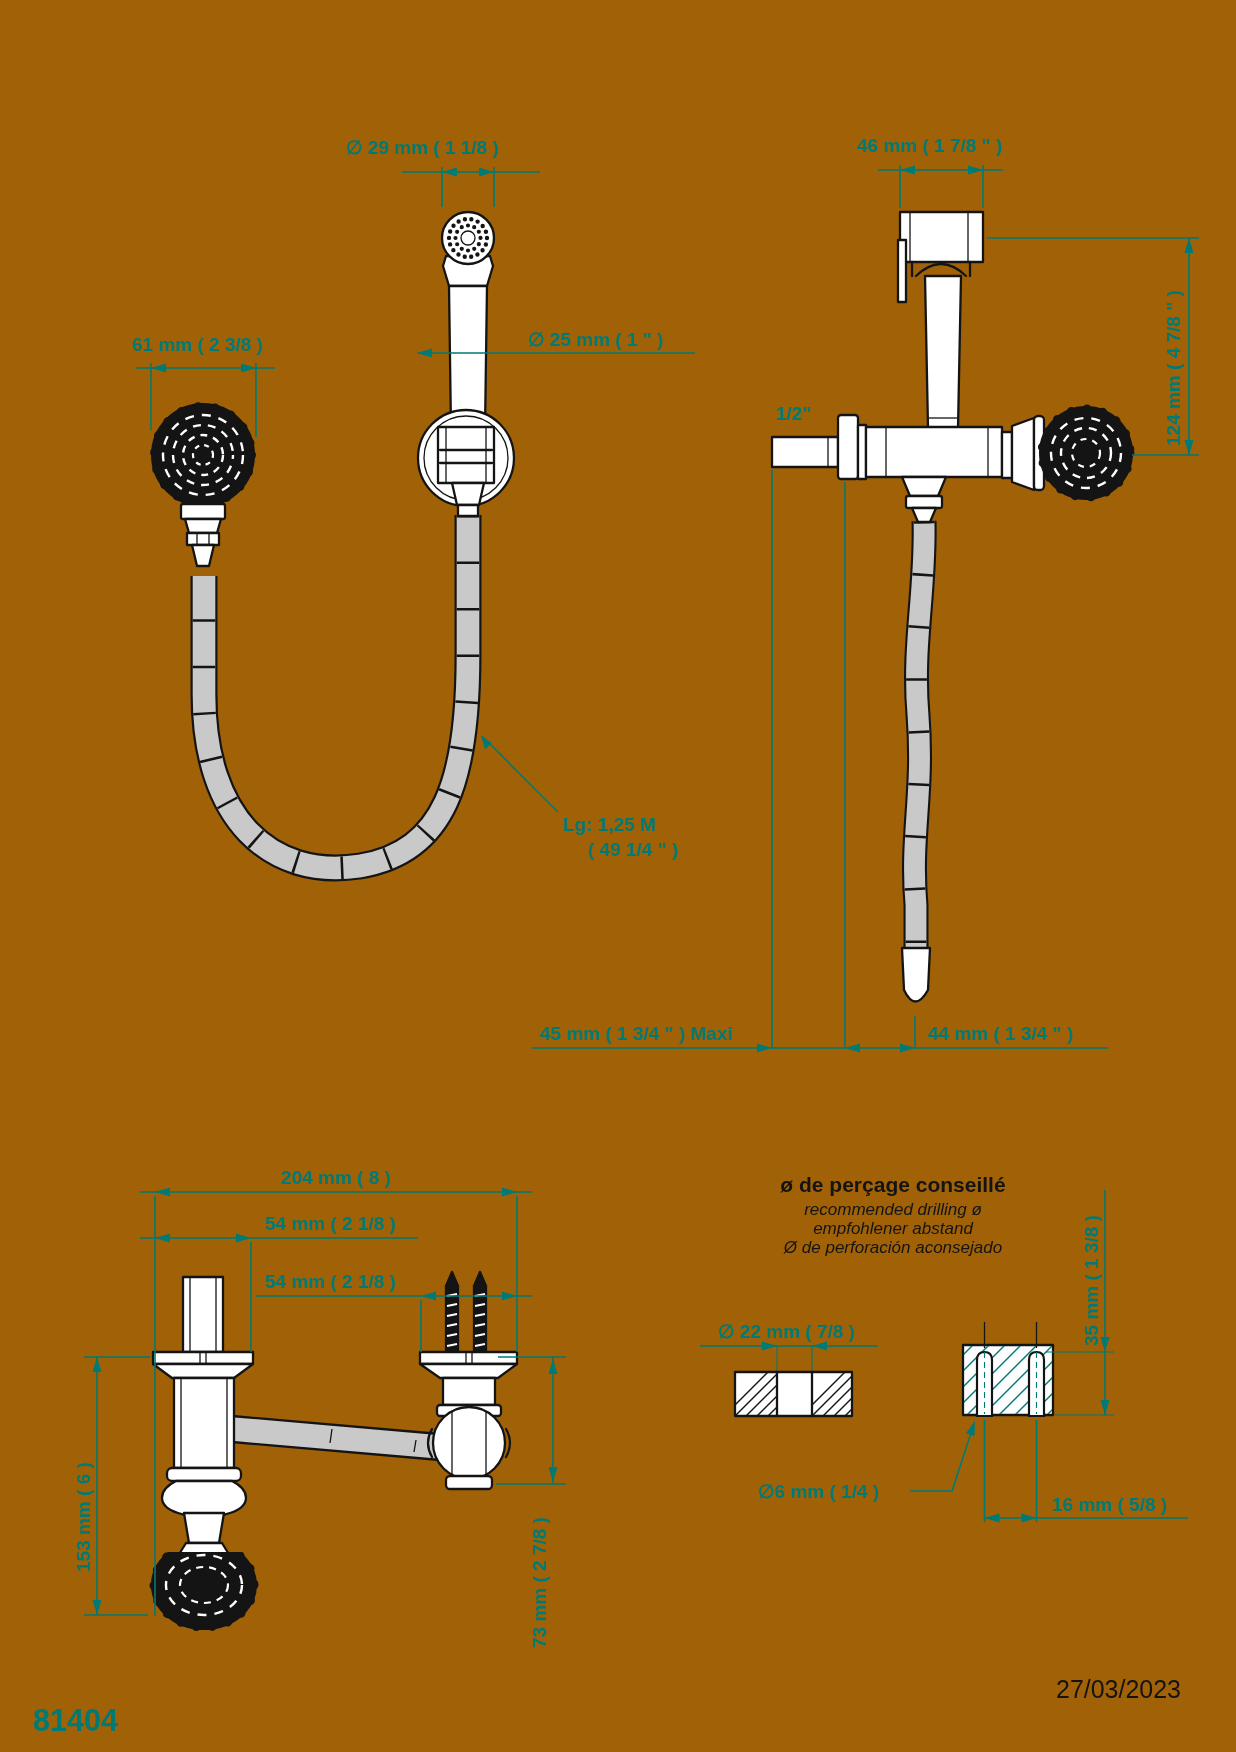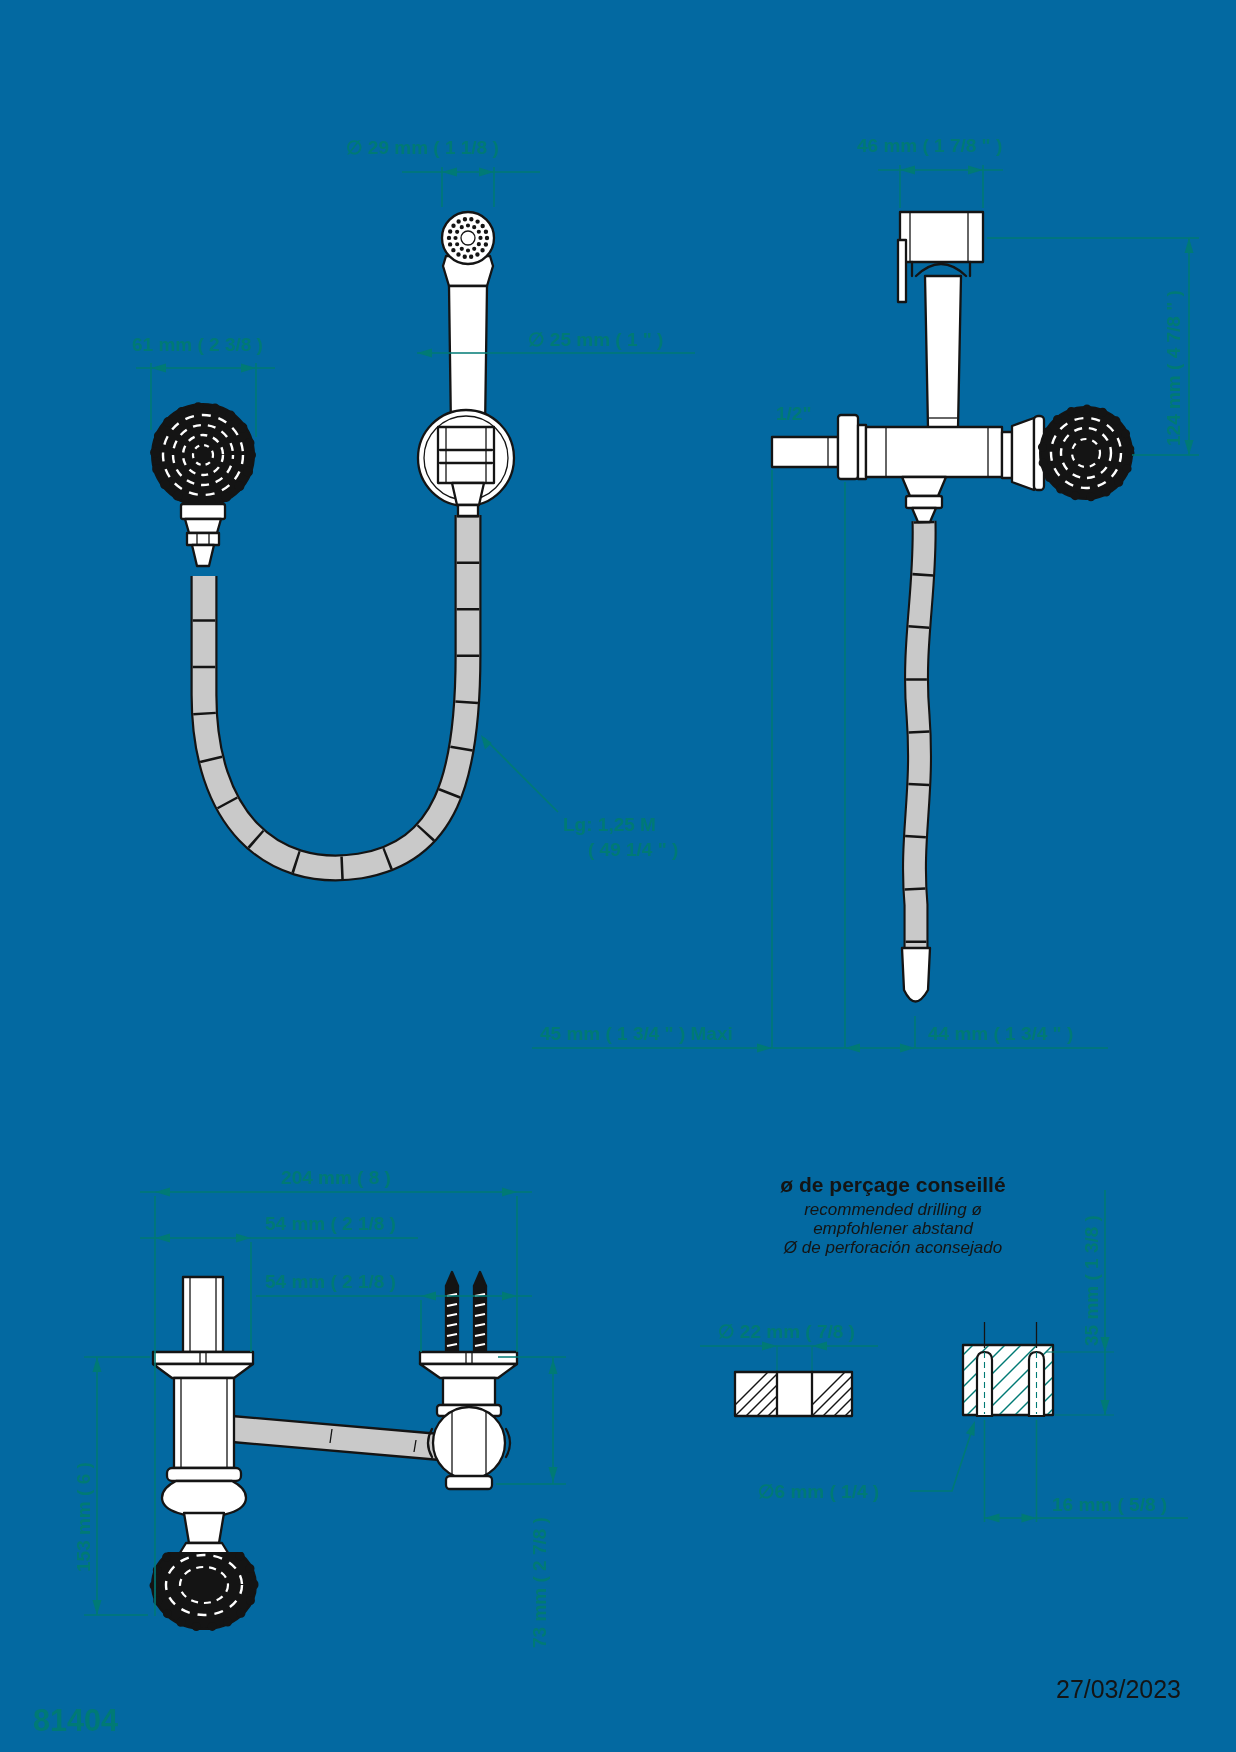--- a/index.html
+++ b/index.html
@@ -1,16 +1,16 @@
 <!DOCTYPE html>
 <html><head>
 <meta charset="utf-8">
 <style>
   html,body { margin:0; padding:0; background:#ffffff; }
-  .page { position:relative; width:1236px; height:1752px; background:#0369a1; overflow:hidden;
+  .page { position:relative; width:1236px; height:1752px; background:#a16207; overflow:hidden;
           font-family:"Liberation Sans", sans-serif; }
   svg { display:block; }
   
   .o     { stroke:#141414; stroke-width:2.3; fill:#ffffff; stroke-linejoin:round; }
   .ofill { stroke:#141414; stroke-width:2.3; fill:#141414; stroke-linejoin:round; }
   .ol    { stroke:#141414; stroke-width:2.3; fill:none; stroke-linecap:round; }
   .thin  { stroke:#141414; stroke-width:1.3; fill:none; }
   .hoseOut { stroke:#141414; stroke-width:27; fill:none; }
   .hoseIn  { stroke:#c9c9c9; stroke-width:22.6; fill:none; }
   .hoseSeg { stroke:#141414; stroke-width:22.6; fill:none; stroke-dasharray:2.5 44; }

